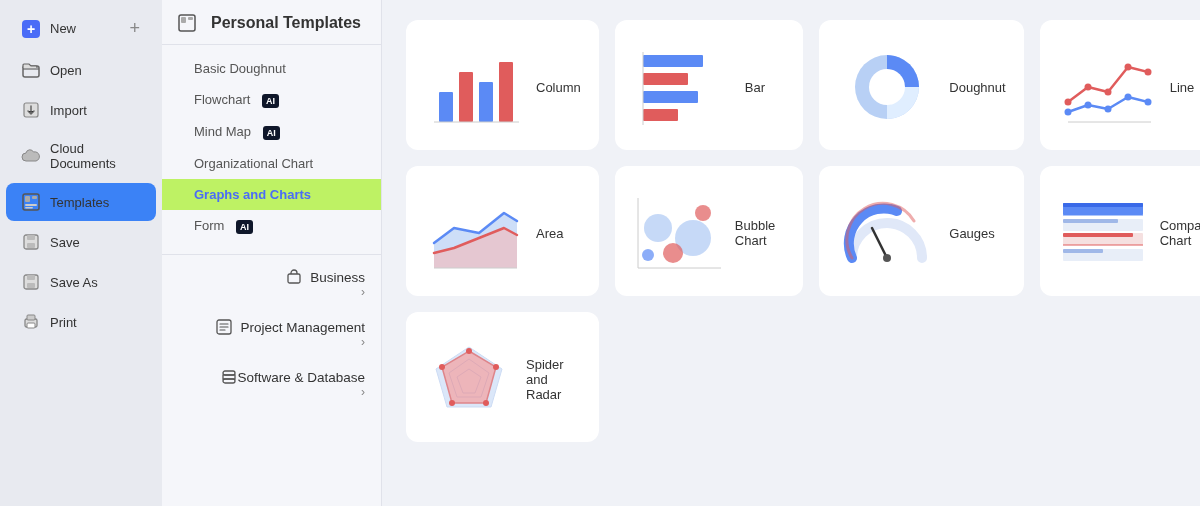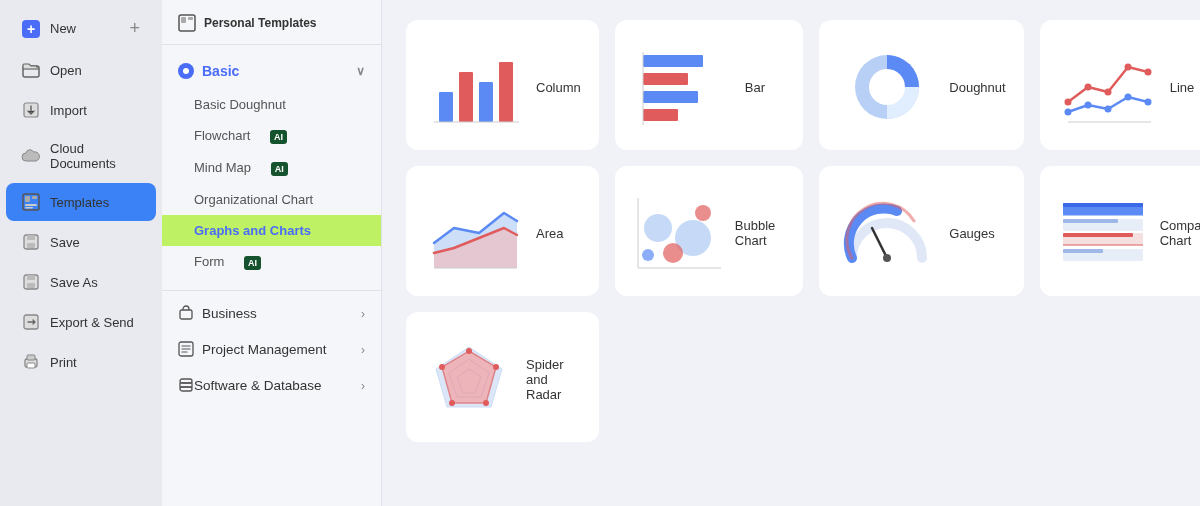--- a/index.html
+++ b/index.html
@@ -46,27 +46,27 @@
     
     .middle-panel {
       width: 220px;
       background: #f5f6fa;
       border-right: 1px solid #e0e2ea;
       overflow-y: auto;
       flex-shrink: 0;
     }
     .middle-panel-header {
       padding: 14px 16px 12px;
-      font-size: 12px;
+      font-size: 16px;
       font-weight: 600;
       color: #333;
       border-bottom: 1px solid #e0e2ea;
       display: flex;
       align-items: center;
-      gap: 8px;
+      gap: 15px;
     }
     .nav-section {
       padding: 8px 0;
     }
     .nav-category {
       display: flex;
       align-items: center;
       justify-content: space-between;
       padding: 10px 16px;
       cursor: pointer;
@@ -81,36 +81,37 @@
       color: #555;
       cursor: pointer;
     }
     .nav-sub-item.active {
       color: #4a6cf7;
       font-weight: 600;
       background: #bef264;
     }
     .nav-sub-item .ai-badge {
       display: inline-block;
-      background: #14532d;
+      background: #0f172a;
       color: white;
       font-size: 9px;
       padding: 2px 4px;
       border-radius: 3px;
-      margin-left: 16px;
+      margin-left: 8px;
       font-weight: 700;
     }
     .nav-top-item {
       display: flex;
       align-items: flex-end;
       justify-content: space-between;
       padding: 10px 16px;
       cursor: pointer;
       font-size: 13.5px;
       color: #333;
+      flex-direction: column;
     }
     .nav-top-item .chevron { color: #888; font-size: 12px; }
     .divider { height: 1px; background: #e0e2ea; margin: 4px 0; }
 
     
     .main-content {
       flex: 1;
       overflow-y: auto;
       padding: 20px 24px;
       background: #f0f2f7;
@@ -216,29 +217,20 @@
     <span class="icon">
       <svg width="18" height="18" viewBox="0 0 18 18">
           <rect x="2" y="2" width="14" height="14" rx="2" fill="#ddd" stroke="#888" stroke-width="1.3"></rect>
           <rect x="5" y="2" width="8" height="5" rx="1" fill="#bbb"></rect>
           <rect x="5" y="10" width="8" height="5" rx="1" fill="#bbb"></rect>
         </svg>
     </span>
     <span>Save As</span>
   </div>
 
-  <div class="sidebar-item">
-    <span class="icon">
-      <svg width="18" height="18" viewBox="0 0 18 18">
-          <rect x="2" y="2" width="14" height="14" rx="2" fill="#ddd" stroke="#888" stroke-width="1.3"></rect>
-          <path d="M6 9h6M11 7l2 2-2 2" stroke="#666" stroke-width="1.3" stroke-linecap="round"></path>
-        </svg>
-    </span>
-    <span>Export &amp; Send</span>
-  </div>
 
   <div class="sidebar-item">
     <span class="icon">
       <svg width="18" height="18" viewBox="0 0 18 18">
           <rect x="3" y="6" width="12" height="8" rx="1.5" fill="#ddd" stroke="#888" stroke-width="1.3"></rect>
           <rect x="5" y="2" width="8" height="5" rx="1" fill="#ccc" stroke="#888" stroke-width="1"></rect>
           <rect x="5" y="10" width="8" height="5" rx="1" fill="white" stroke="#888" stroke-width="1"></rect>
         </svg>
     </span>
     <span>Print</span>
@@ -251,31 +243,20 @@
     <svg width="18" height="18" viewBox="0 0 18 18">
         <rect x="1" y="1" width="16" height="16" rx="2" fill="none" stroke="#555" stroke-width="1.5"></rect>
         <rect x="3" y="3" width="5" height="6" rx="1" fill="#aaa"></rect>
         <rect x="10" y="3" width="5" height="3" rx="1" fill="#aaa"></rect>
       </svg>
     <span>Personal Templates</span>
   </div>
 
   <div class="nav-section">
 
-    <div class="nav-category">
-      <div style="display:flex;align-items:center;gap:8px;">
-        <span style="width:16px;height:16px;background:#4a6cf7;border-radius:50%;display:inline-flex;align-items:center;justify-content:center;">
-          <svg width="8" height="8" viewBox="0 0 8 8">
-              <circle cx="4" cy="4" r="3" fill="white"></circle>
-            </svg>
-        </span>
-        <span>Basic</span>
-      </div>
-      <span class="chevron">∨</span>
-    </div>
 
     <div class="nav-sub-item">
       <span>Basic Doughnut</span>
     </div>
 
     <div class="nav-sub-item">
       <span>Flowchart</span>
       <span class="ai-badge">AI</span>
     </div>
 

